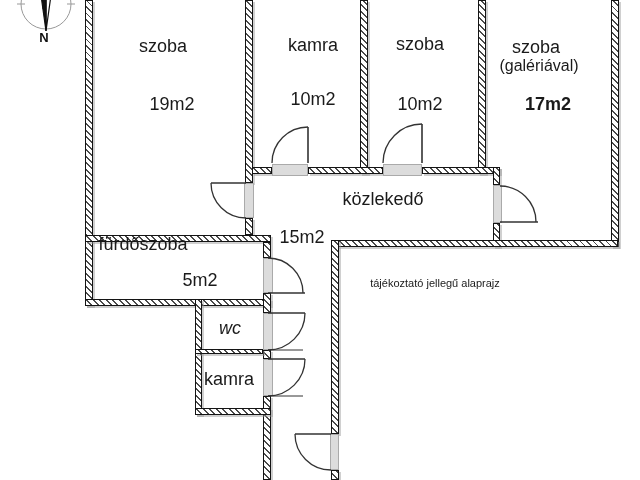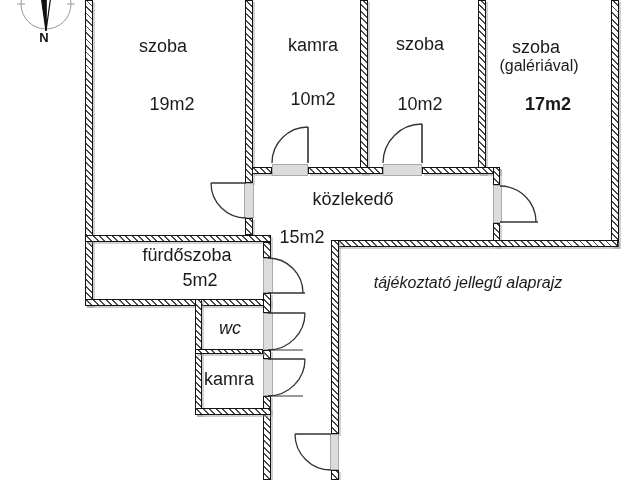--- a/index.html
+++ b/index.html
@@ -135,23 +135,23 @@
   <div class="lbl" style="left:313px;top:45px;">kamra</div>
   <div class="lbl" style="left:313px;top:99px;">10m2</div>
 
   <div class="lbl" style="left:420px;top:44px;">szoba</div>
   <div class="lbl" style="left:420px;top:104px;">10m2</div>
 
   <div class="lbl" style="left:536px;top:47px;">szoba</div>
   <div class="lbl small" style="left:539px;top:66px;">(galériával)</div>
   <div class="lbl" style="left:548px;top:104px;font-weight:bold;">17m2</div>
 
-  <div class="lbl" style="left:353px;top:199px;">közlekedő</div>
+  <div class="lbl" style="left:383px;top:199px;">közlekedő</div>
   <div class="lbl" style="left:302px;top:237px;">15m2</div>
 
-  <div class="lbl" style="left:143px;top:255px;margin-left:44px;">fürdőszoba</div>
+  <div class="lbl" style="left:143px;top:244px;">fürdőszoba</div>
   <div class="lbl" style="left:188px;top:280px;margin-left:12px;">5m2</div>
 
   <div class="lbl" style="left:230px;top:328px;font-style:italic;">wc</div>
   <div class="lbl" style="left:229px;top:379px;">kamra</div>
 
-  <div class="lbl" style="left:468px;top:283px;font-size:16px;font-style:italic;">tájékoztató jellegű alaprajz</div>
+  <div class="lbl" style="left:435px;top:283px;font-size:11px;">tájékoztató jellegű alaprajz</div>
 </div>
 
 </body></html>

